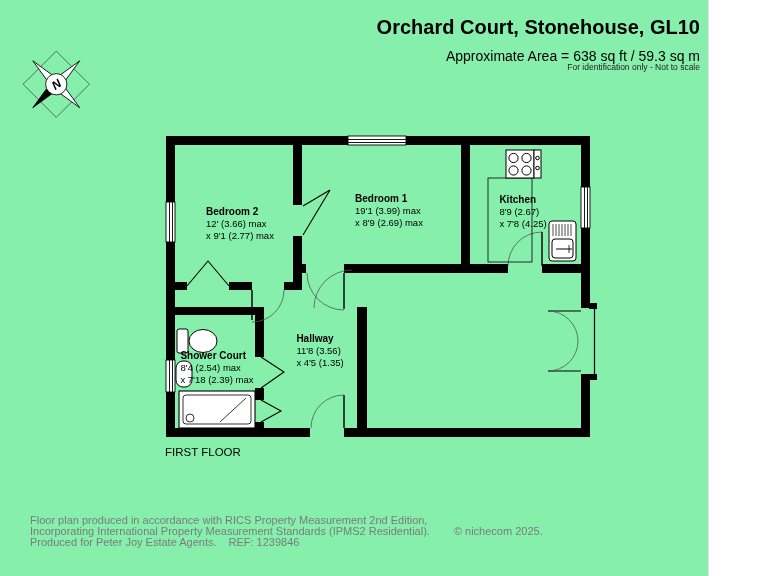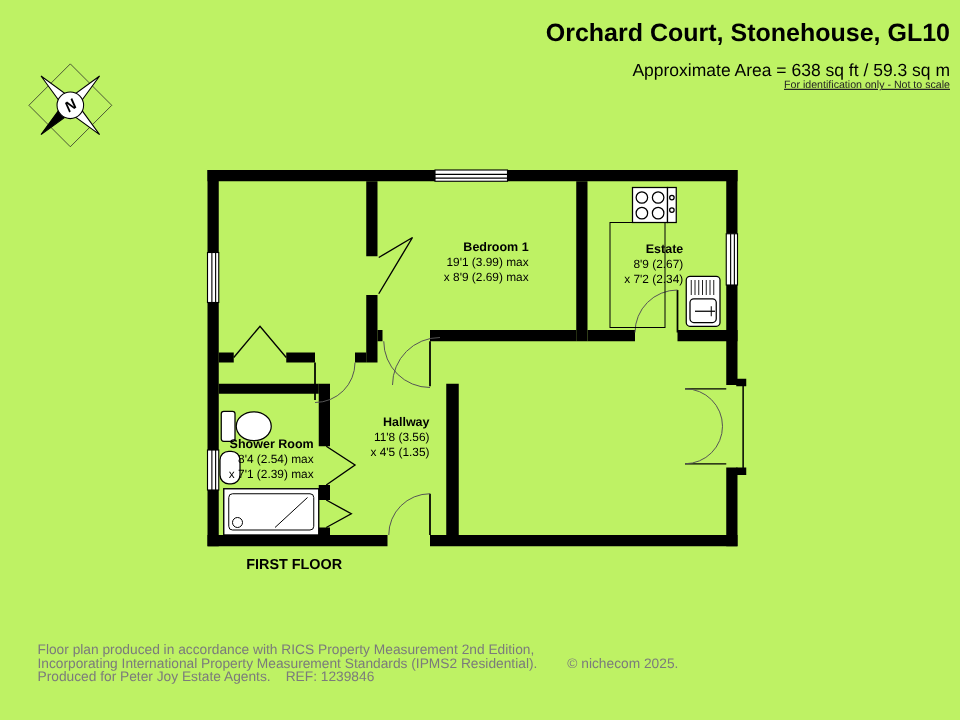--- a/index.html
+++ b/index.html
@@ -1,32 +1,32 @@
 <!DOCTYPE html>
 <html><head>
 <meta charset="utf-8">
 <style>
   html,body{margin:0;padding:0;background:#fff;}
   #canvas{
-    position:relative;width:768px;height:576px;background:#bef264;overflow:hidden;
+    position:relative;width:708px;height:576px;background:#86efac;overflow:hidden;
     font-family:"Liberation Sans", sans-serif;color:#111;
     outline:1px solid #e3e3e3;
   }
   
   .hdr{position:absolute;right:8px;text-align:right;}
   .hdr-title{top:16px;font-size:20px;font-weight:bold;letter-spacing:0;color:#000;}
   .hdr-area{top:48px;font-size:14px;color:#000;text-align:right;}
-  .hdr-note{top:62px;font-size:8.5px;color:#222;text-decoration:underline;}
+  .hdr-note{top:62px;font-size:8.5px;color:#222;}
   
   #plan{position:absolute;left:0;top:0;}
   
-  .room-label{position:absolute;transform:translateX(-50%);text-align:right;line-height:12px;white-space:nowrap;}
+  .room-label{position:absolute;transform:translateX(-50%);text-align:left;line-height:12px;white-space:nowrap;}
   .rn{font-weight:bold;font-size:10px;color:#000;}
   .rd{font-size:9.5px;color:#000;}
-  .floor-label{position:absolute;left:165px;top:446px;font-size:11.5px;font-weight:bold;color:#000;margin-left:32px;}
+  .floor-label{position:absolute;left:165px;top:446px;font-size:11.5px;font-weight:normal;color:#000;}
   
   .footer{position:absolute;left:30px;top:515px;font-size:11px;color:#7b7b7b;line-height:11px;}
   .footer .row{white-space:nowrap;}
   .footer .cpy{margin-left:24px;}
   .footer .ref{margin-left:12px;text-align:right;}
 </style>
 </head>
 <body>
 
 <div id="canvas">
@@ -192,44 +192,49 @@
 
       <g>
         <rect x="179" y="391" width="76" height="37" stroke-width="1.1" fill="#fff"></rect>
         <rect x="183" y="395" width="68" height="29" rx="3" stroke-width="0.8" fill="none"></rect>
         <circle cx="190" cy="418" r="4" stroke-width="0.8"></circle>
         <line x1="246" y1="398" x2="220" y2="422" stroke-width="0.8"></line>
       </g>
     </g>
   </svg>
 
+  <div class="room-label" style="left:240px;top:206px">
+    <div class="rn">Bedroom 2</div>
+    <div class="rd">12' (3.66) max</div>
+    <div class="rd">x 9'1 (2.77) max</div>
+  </div>
 
   <div class="room-label" style="left:389px;top:193px">
     <div class="rn">Bedroom 1</div>
     <div class="rd">19'1 (3.99) max</div>
     <div class="rd">x 8'9 (2.69) max</div>
   </div>
 
   <div class="room-label" style="left:523px;top:194px">
-    <div class="rn">Estate</div>
+    <div class="rn">Kitchen</div>
     <div class="rd">8'9 (2.67)</div>
-    <div class="rd">x 7'2 (2.34)</div>
+    <div class="rd">x 7'8 (4.25)</div>
   </div>
 
 
   <div class="room-label" style="left:320px;top:333px">
     <div class="rn">Hallway</div>
     <div class="rd">11'8 (3.56)</div>
     <div class="rd">x 4'5 (1.35)</div>
   </div>
 
   <div class="room-label" style="left:217px;top:350px">
-    <div class="rn">Shower Room</div>
+    <div class="rn">Shower Court</div>
     <div class="rd">8'4 (2.54) max</div>
-    <div class="rd">x 7'1 (2.39) max</div>
+    <div class="rd">x 7'18 (2.39) max</div>
   </div>
 
   <div class="floor-label">FIRST FLOOR</div>
 
   <div class="footer">
     <div class="row">Floor plan produced in accordance with RICS Property Measurement 2nd Edition,</div>
     <div class="row">
       <span>Incorporating International Property Measurement Standards (IPMS2 Residential).</span><span class="cpy">© nichecom 2025.</span>
     </div>
     <div class="row">

